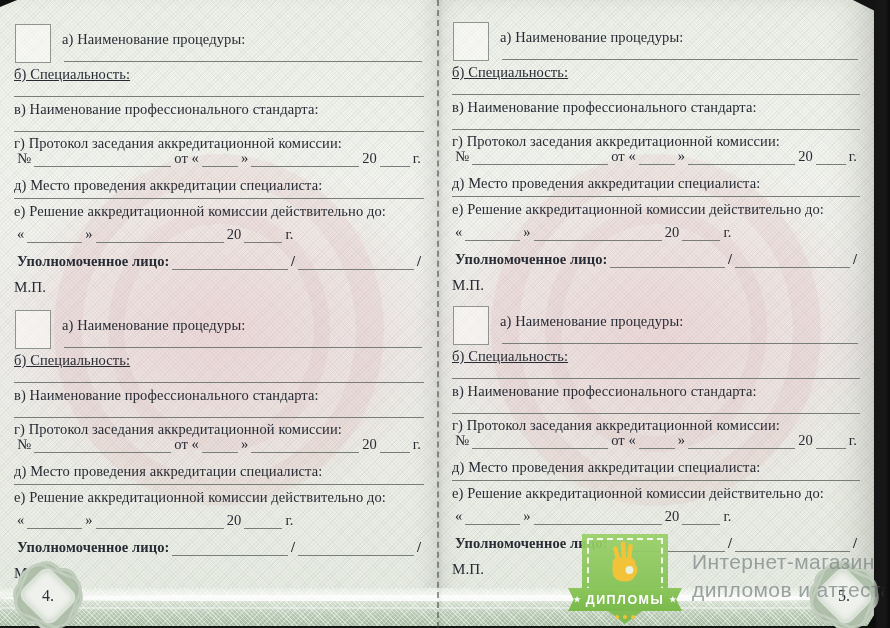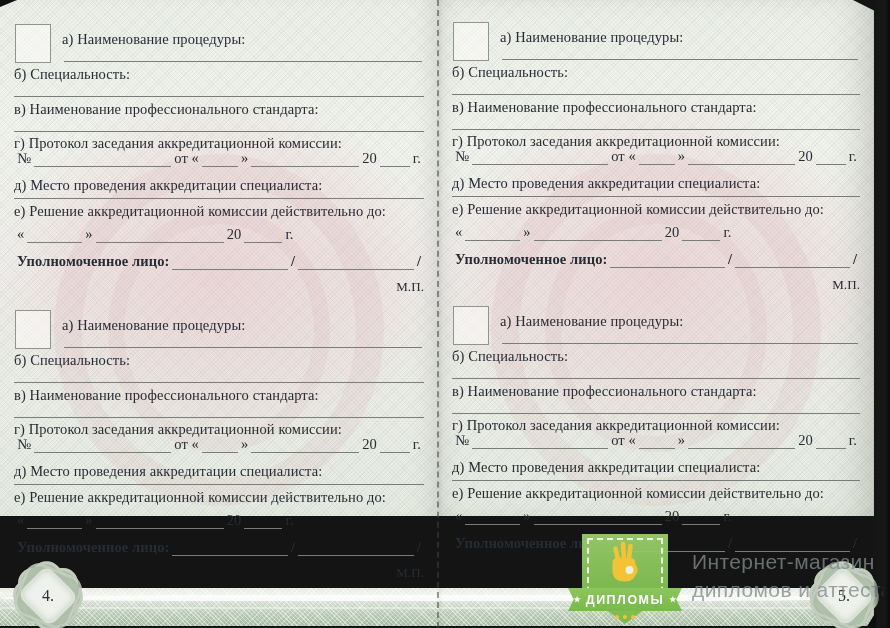--- a/index.html
+++ b/index.html
@@ -4,21 +4,21 @@
 <style>
   html,body{margin:0;padding:0;}
   body{
     width:890px;height:628px;position:relative;overflow:hidden;
     background:#141414;
     font-family:"Liberation Serif", serif;
   }
   .spread{position:absolute;inset:0;}
   
   .page{
-    position:absolute;top:0;height:516px;
+    position:absolute;top:0;height:626px;
     background:
       radial-gradient(ellipse 290px 250px at 50% 53%, rgba(228,178,184,0.38), rgba(228,178,184,0.14) 55%, transparent 74%),
       repeating-linear-gradient(135deg, rgba(130,148,130,0.10) 0 1px, transparent 1px 3px),
       repeating-linear-gradient(45deg, rgba(130,148,130,0.07) 0 1px, transparent 1px 3px),
       linear-gradient(to bottom,#eef1ea 0%,#f3f4ef 28%,#f0edeb 55%,#eceee7 80%,#e7ece3 100%);
   }
   .page.left{left:0;width:438px;}
   .page.right{left:438px;width:436px;box-shadow:inset -28px 0 38px -22px rgba(80,82,70,0.30), inset 18px 0 24px -18px rgba(60,60,55,0.18);}
   .page.left{box-shadow:inset -18px 0 26px -18px rgba(60,60,55,0.20);}
   
@@ -64,21 +64,21 @@
   
   .fblock{
     position:absolute;left:14px;right:14px;height:276px;
     font-size:14.5px;color:#272b34;letter-spacing:0.1px;z-index:2;
   }
   .page.left .b1{top:24px;} .page.left .b2{top:310px;}
   .page.right .b1{top:22px;} .page.right .b2{top:306px;}
   .chk{position:absolute;left:1px;top:0;width:34px;height:37px;border:1px solid #8f948e;background:rgba(253,252,250,0.55);}
   .lbl{position:absolute;white-space:nowrap;}
   .la{left:48px;top:7px;}
-  .lb{left:0;top:42px;}
+  .lb{left:0;top:42px;text-decoration:underline;}
   .lv{left:0;top:77px;}
   .lg{left:0;top:111px;}
   .ld{left:0;top:153px;}
   .le{left:0;top:179px;}
   .ul{position:absolute;height:1px;border-bottom:1px solid #787d78;}
   .ul-a{left:50px;right:2px;top:36px;}
   .ul-b{left:0;right:0;top:71px;}
   .ul-v{left:0;right:0;top:106px;}
   .ul-d{left:0;right:0;top:173px;}
   .rowf{position:absolute;display:flex;align-items:flex-end;height:19px;white-space:nowrap;}
@@ -86,21 +86,21 @@
   .rowq{left:0;top:200px;width:268px;}
   .rowa{left:0;right:0;top:227px;font-weight:bold;}
   .t{padding:0 3px;line-height:17px;}
   .fill{border-bottom:1px solid #787d78;flex:1;}
   .f36{flex:none;width:36px;border-bottom:1px solid #787d78;}
   .f30{flex:none;width:30px;border-bottom:1px solid #787d78;}
   .f55{flex:none;width:55px;border-bottom:1px solid #787d78;}
   .f128{flex:none;width:128px;border-bottom:1px solid #787d78;}
   .f38{flex:none;width:38px;border-bottom:1px solid #787d78;}
   .fx14{flex:1.4;} .fx11{flex:1.1;}
-  .mp{position:absolute;left:0;right:0;top:255px;text-align:right;font-size:13px;}
+  .mp{position:absolute;left:0;right:0;top:255px;text-align:left;font-size:15px;}
   
   .rosette{position:absolute;width:64px;height:60px;z-index:6;}
   .rosette .petal{position:absolute;inset:2px;background:#b2c2ad;border-radius:15px;box-shadow:inset 0 0 0 3px rgba(255,255,255,0.30), inset 0 0 10px rgba(90,110,88,0.25);}
   .rosette .petal.p2{transform:rotate(45deg);}
   .rosette .petal.p3{transform:rotate(22.5deg);opacity:0.85;}
   .rosette .diamond{
     position:absolute;inset:11px;background:#eff2ec;transform:rotate(45deg);
     border-radius:7px;box-shadow:0 0 0 2px rgba(255,255,255,0.55), inset 0 0 6px rgba(120,140,118,0.35);
     display:flex;align-items:center;justify-content:center;
   }

